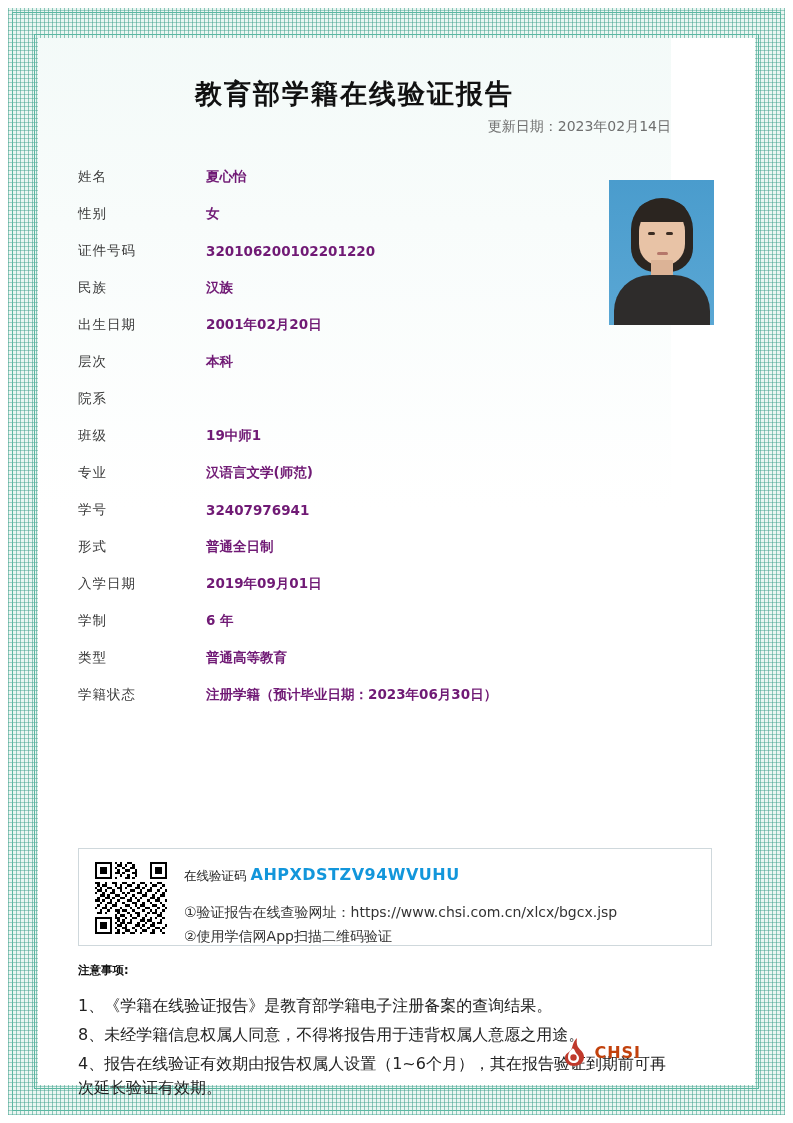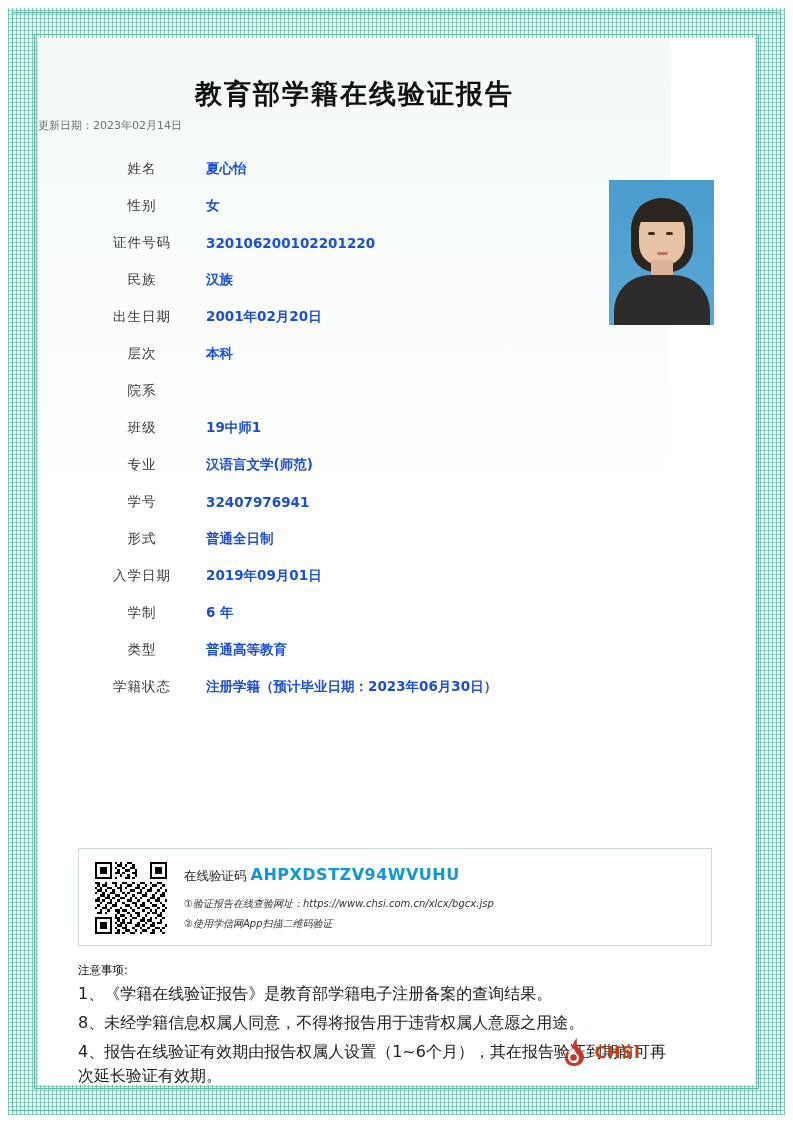--- a/index.html
+++ b/index.html
@@ -70,46 +70,45 @@
     text-align: center;
     font-size: 27px;
     font-weight: bold;
     letter-spacing: 2px;
     color: #111111;
   }
   .update-date {
     position: absolute;
     top: 80px;
     left: 0; right: 0;
-    text-align: left;
-    font-size: 11px;
+    text-align: right;
+    font-size: 14px;
     color: #6f6f6f;
   }
 
   .fields {
     position: absolute;
-    top: 112px;
+    top: 120px;
     left: 40px;
     width: 520px;
-    text-align: center;
   }
   .field-row {
     display: flex;
     align-items: center;
     height: 37px;
   }
   .field-label {
     width: 128px;
     font-size: 13.5px;
     color: #3a3a3a;
     letter-spacing: 1px;
   }
   .field-value {
     font-size: 13.5px;
-    color: #1d4ed8;
+    color: #701a75;
     font-weight: bold;
   }
 
   .photo {
     position: absolute;
     top: 142px;
     left: 571px;
     width: 105px;
     height: 145px;
     background: linear-gradient(180deg, #4a9ccd 0%, #5aa7d4 100%);
@@ -199,47 +198,46 @@
   }
   .verify-text {
     position: absolute;
     left: 105px;
     top: 16px;
     right: 10px;
   }
   .verify-line1 {
     font-size: 12.5px;
     color: #222;
-    margin-bottom: 12px;
+    margin-bottom: 19px;
   }
   .verify-code {
     color: #1296db;
     font-weight: bold;
     font-size: 16px;
     letter-spacing: 0.5px;
     margin-left: 4px;
   }
   .verify-line {
-    font-size: 10px;
+    font-size: 14px;
     color: #333;
     margin-bottom: 6px;
-    font-style: italic;
   }
 
   .notes {
     position: absolute;
     left: 40px;
     top: 925px;
     width: 600px;
   }
   .notes-title {
     font-size: 11.5px;
-    font-weight: normal;
+    font-weight: bold;
     color: #111;
-    margin-bottom: 4px;
+    margin-bottom: 16px;
   }
   .note-item {
     font-size: 16px;
     color: #222;
     line-height: 1.55;
     margin-bottom: 4px;
   }
 
   .chsi-logo {
     position: absolute;

